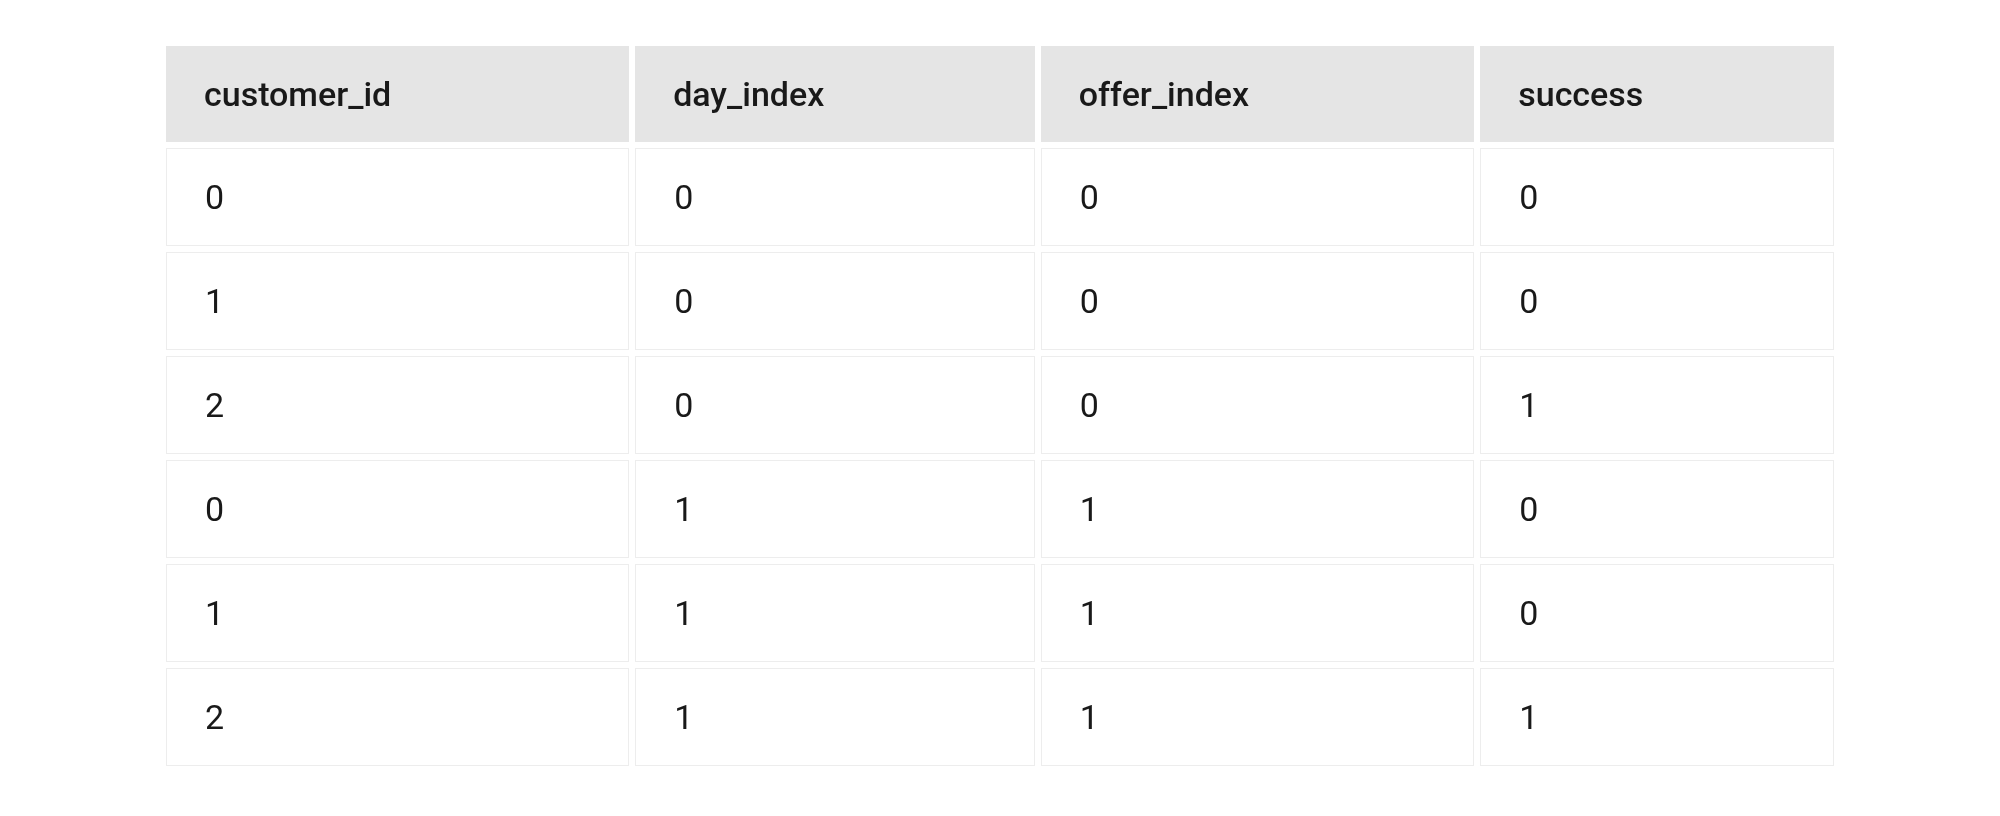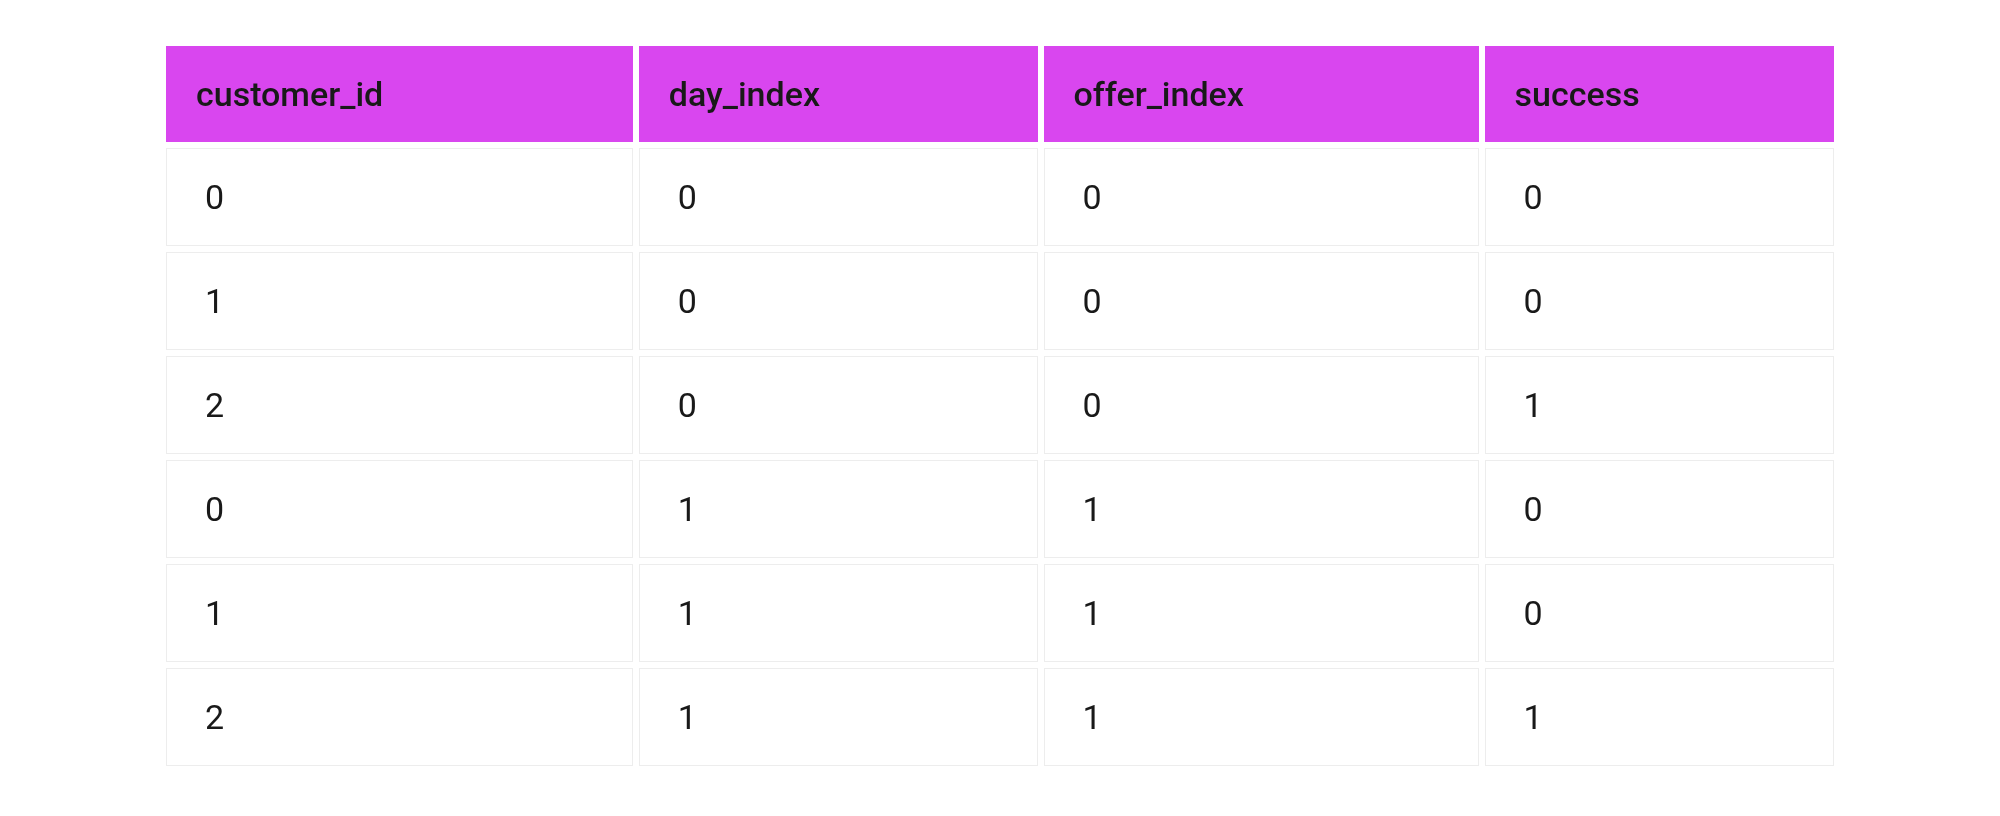--- a/index.html
+++ b/index.html
@@ -12,26 +12,26 @@
       background: #ffffff;
       padding: 40px 160px;
       width: 2000px;
     }
     .data-table {
       width: 100%;
       border-collapse: separate;
       border-spacing: 6px 6px;
     }
     .data-table th {
-      background: #d946ef;
+      background: #e5e5e5;
       color: #191919;
       font-weight: 500;
       font-size: 34px;
       text-align: left;
-      padding: 28px 30px;
+      padding: 28px 38px;
       border: none;
     }
     .data-table td {
       background: #ffffff;
       color: #191919;
       font-size: 34px;
       font-weight: 400;
       text-align: left;
       padding: 28px 38px;
       border: 1px solid #ededed;

